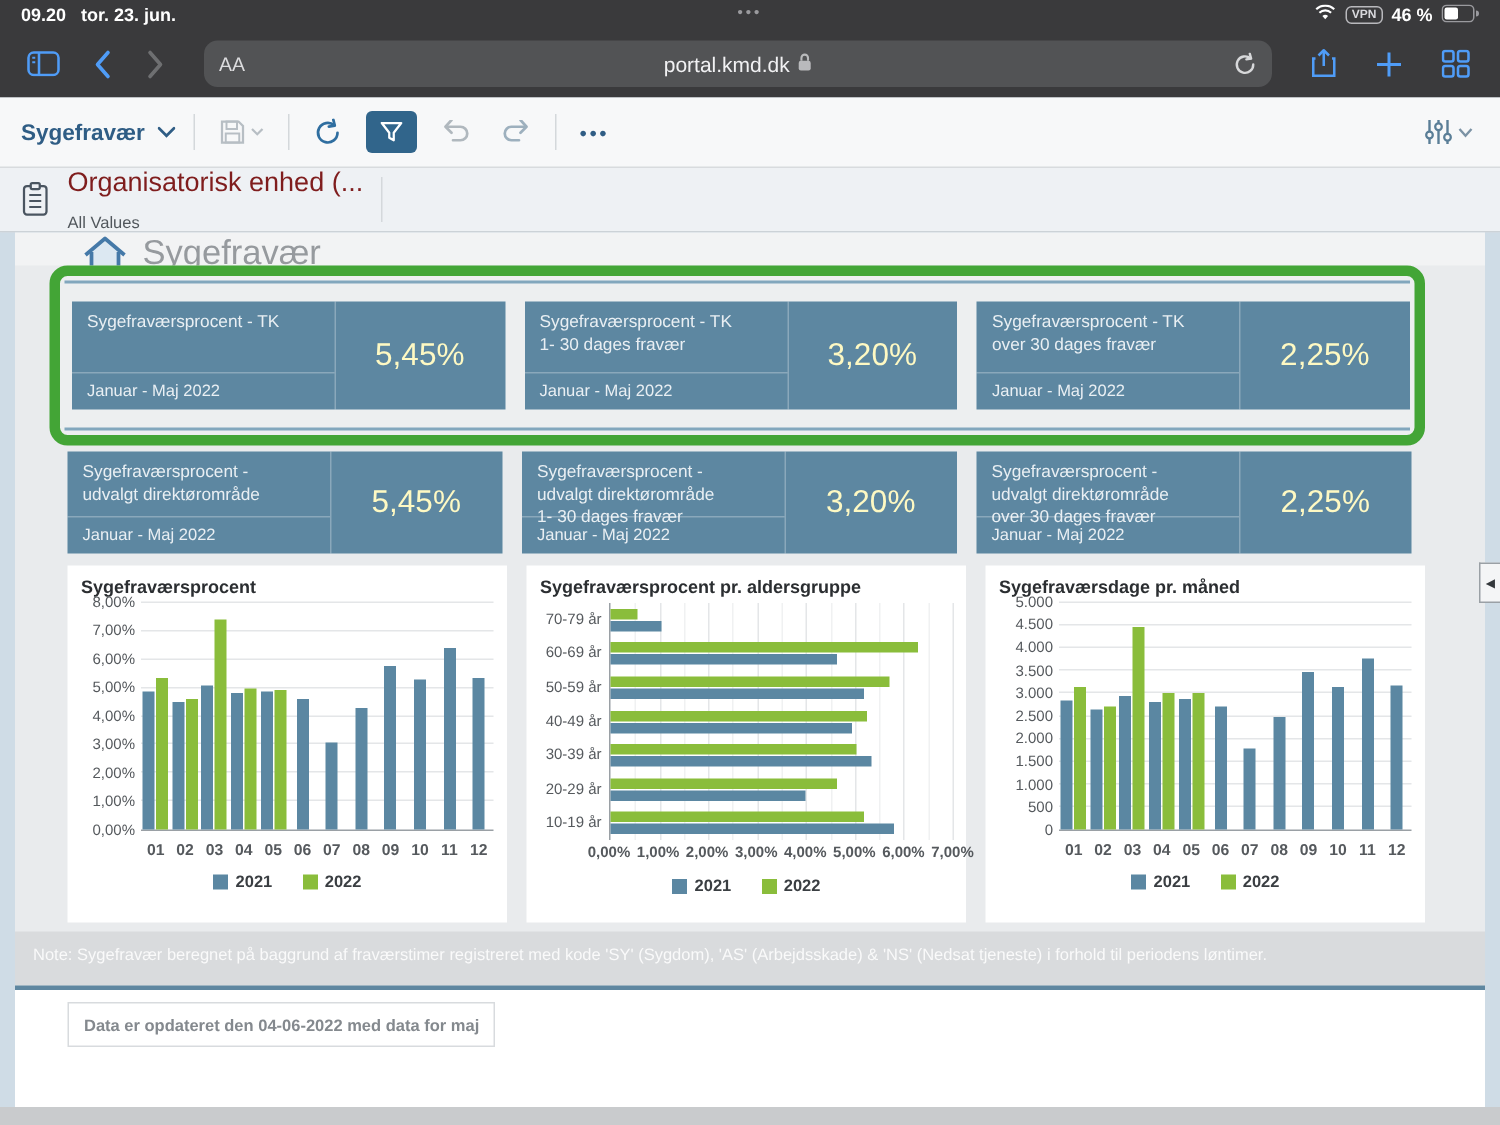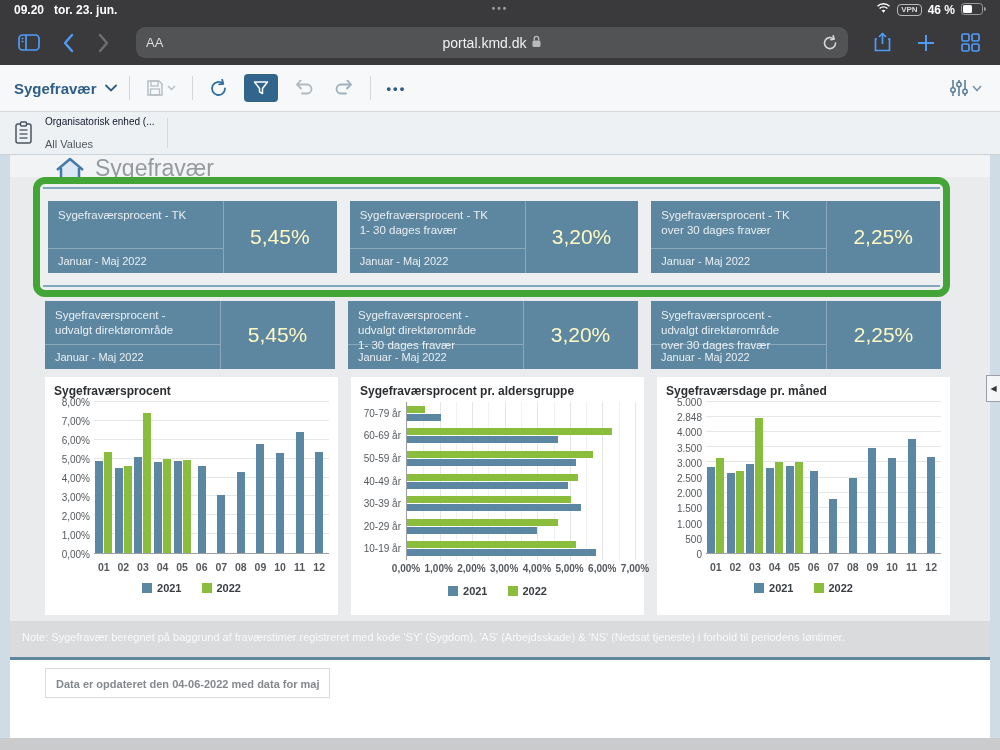--- a/index.html
+++ b/index.html
@@ -34,21 +34,21 @@
   .tb-divider { width:1px; height:24px; background:#d4d8db; }
   .tb-btn { background:none; border:none; cursor:pointer; display:flex; align-items:center; gap:3px; padding:4px; }
   .tb-btn.selected { background:#31658b; border-radius:4px; padding:6px 9px; }
   .overflow-dots { color:#2f5d85; font-size:13px; letter-spacing:2px; font-weight:bold; }
   .toolbar-right { margin-left:auto; display:flex; align-items:center; gap:6px; }
 
   
   .filter-bar { height:43px; background:#eef1f4; border-bottom:1px solid #ccd2d7; display:flex; align-items:center;
     padding:0 14px; gap:12px; box-shadow:0 1px 2px rgba(0,0,0,0.07); }
   .filter-chip { display:flex; align-items:center; gap:12px; background:none; border:none; cursor:pointer; text-align:left; }
-  .filter-text-label { font-size:10px; color:#0f172a; }
+  .filter-text-label { font-size:18px; color:#7f1d1d; }
   .filter-text-value { font-size:11px; color:#51575c; margin-top:11px; }
   .filter-divider { width:1px; height:30px; background:#d4d8db; }
 
   
   .content { height:595px; padding:0 10px; display:flex; flex-direction:column; position:relative; background:#cfdce6; }
   .page { flex:1; background:#e9ebed; display:flex; flex-direction:column; overflow:hidden; }
   .page-title-row { height:22px; background:#f2f3f4; display:flex; align-items:flex-start; gap:10px; padding-left:45px; overflow:hidden; }
   .page-title { font-size:23px; color:#969a9e; line-height:26px; white-space:nowrap; }
 
   .hl-box { margin:0 40px 0 23px; border:7px solid #43a536; border-radius:12px; padding:3px; background:#edeff0; }
@@ -554,21 +554,21 @@
               <div class="yaxis">
                 <div class="ylab" style="bottom: 0%;">0</div>
                 <div class="ylab" style="bottom: 10%;">500</div>
                 <div class="ylab" style="bottom: 20%;">1.000</div>
                 <div class="ylab" style="bottom: 30%;">1.500</div>
                 <div class="ylab" style="bottom: 40%;">2.000</div>
                 <div class="ylab" style="bottom: 50%;">2.500</div>
                 <div class="ylab" style="bottom: 60%;">3.000</div>
                 <div class="ylab" style="bottom: 70%;">3.500</div>
                 <div class="ylab" style="bottom: 80%;">4.000</div>
-                <div class="ylab" style="bottom: 90%;">2.848</div>
+                <div class="ylab" style="bottom: 90%;">4.500</div>
                 <div class="ylab" style="bottom: 100%;">5.000</div>
               </div>
               <div class="vplot">
                 <div class="gridline" style="bottom: 10%;"></div>
                 <div class="gridline" style="bottom: 20%;"></div>
                 <div class="gridline" style="bottom: 30%;"></div>
                 <div class="gridline" style="bottom: 40%;"></div>
                 <div class="gridline" style="bottom: 50%;"></div>
                 <div class="gridline" style="bottom: 60%;"></div>
                 <div class="gridline" style="bottom: 70%;"></div>

